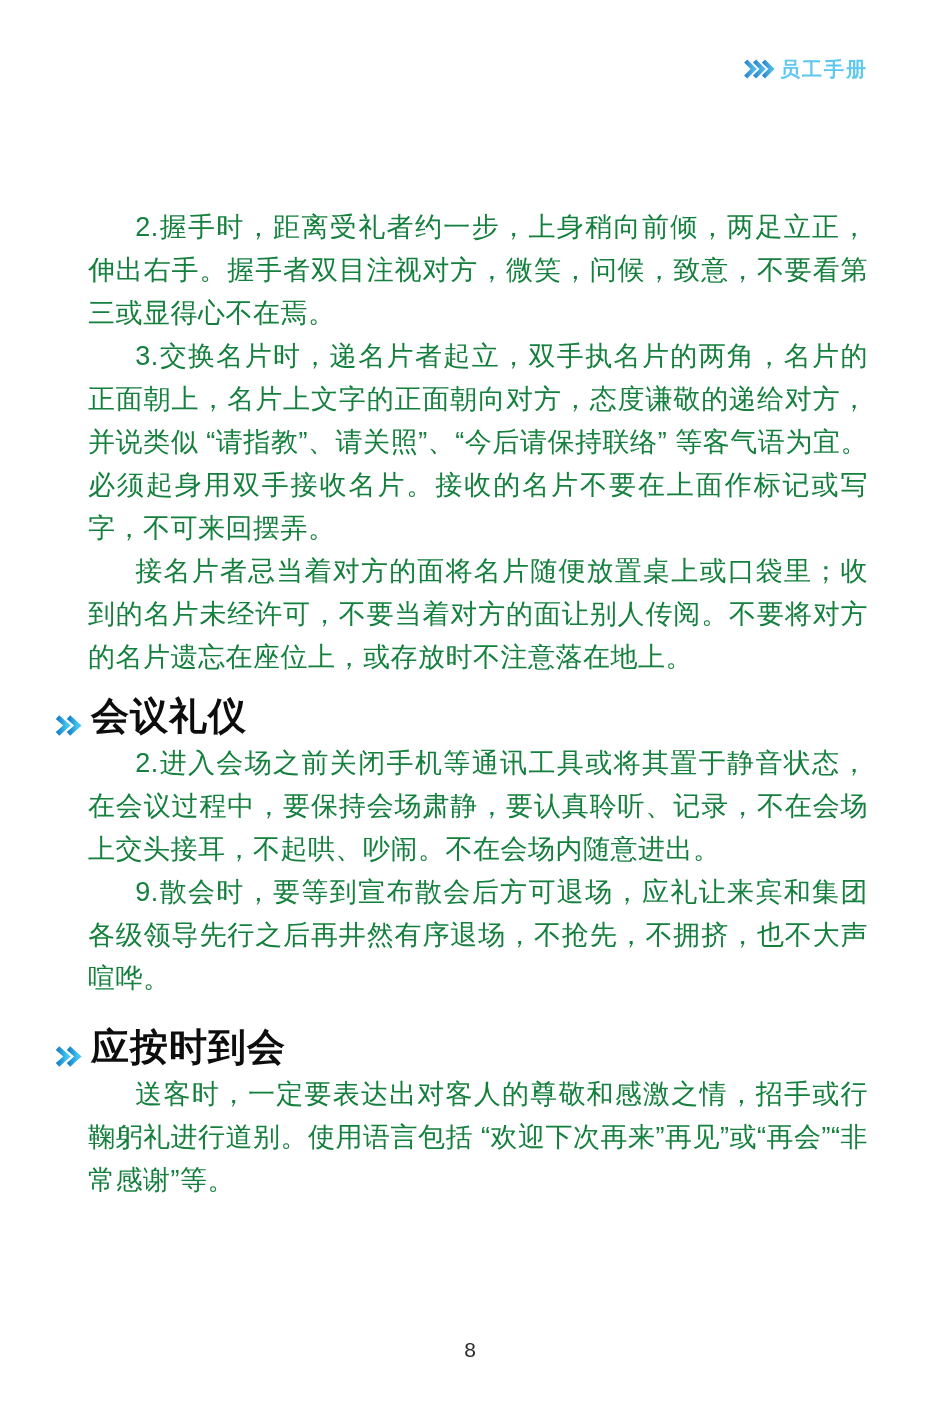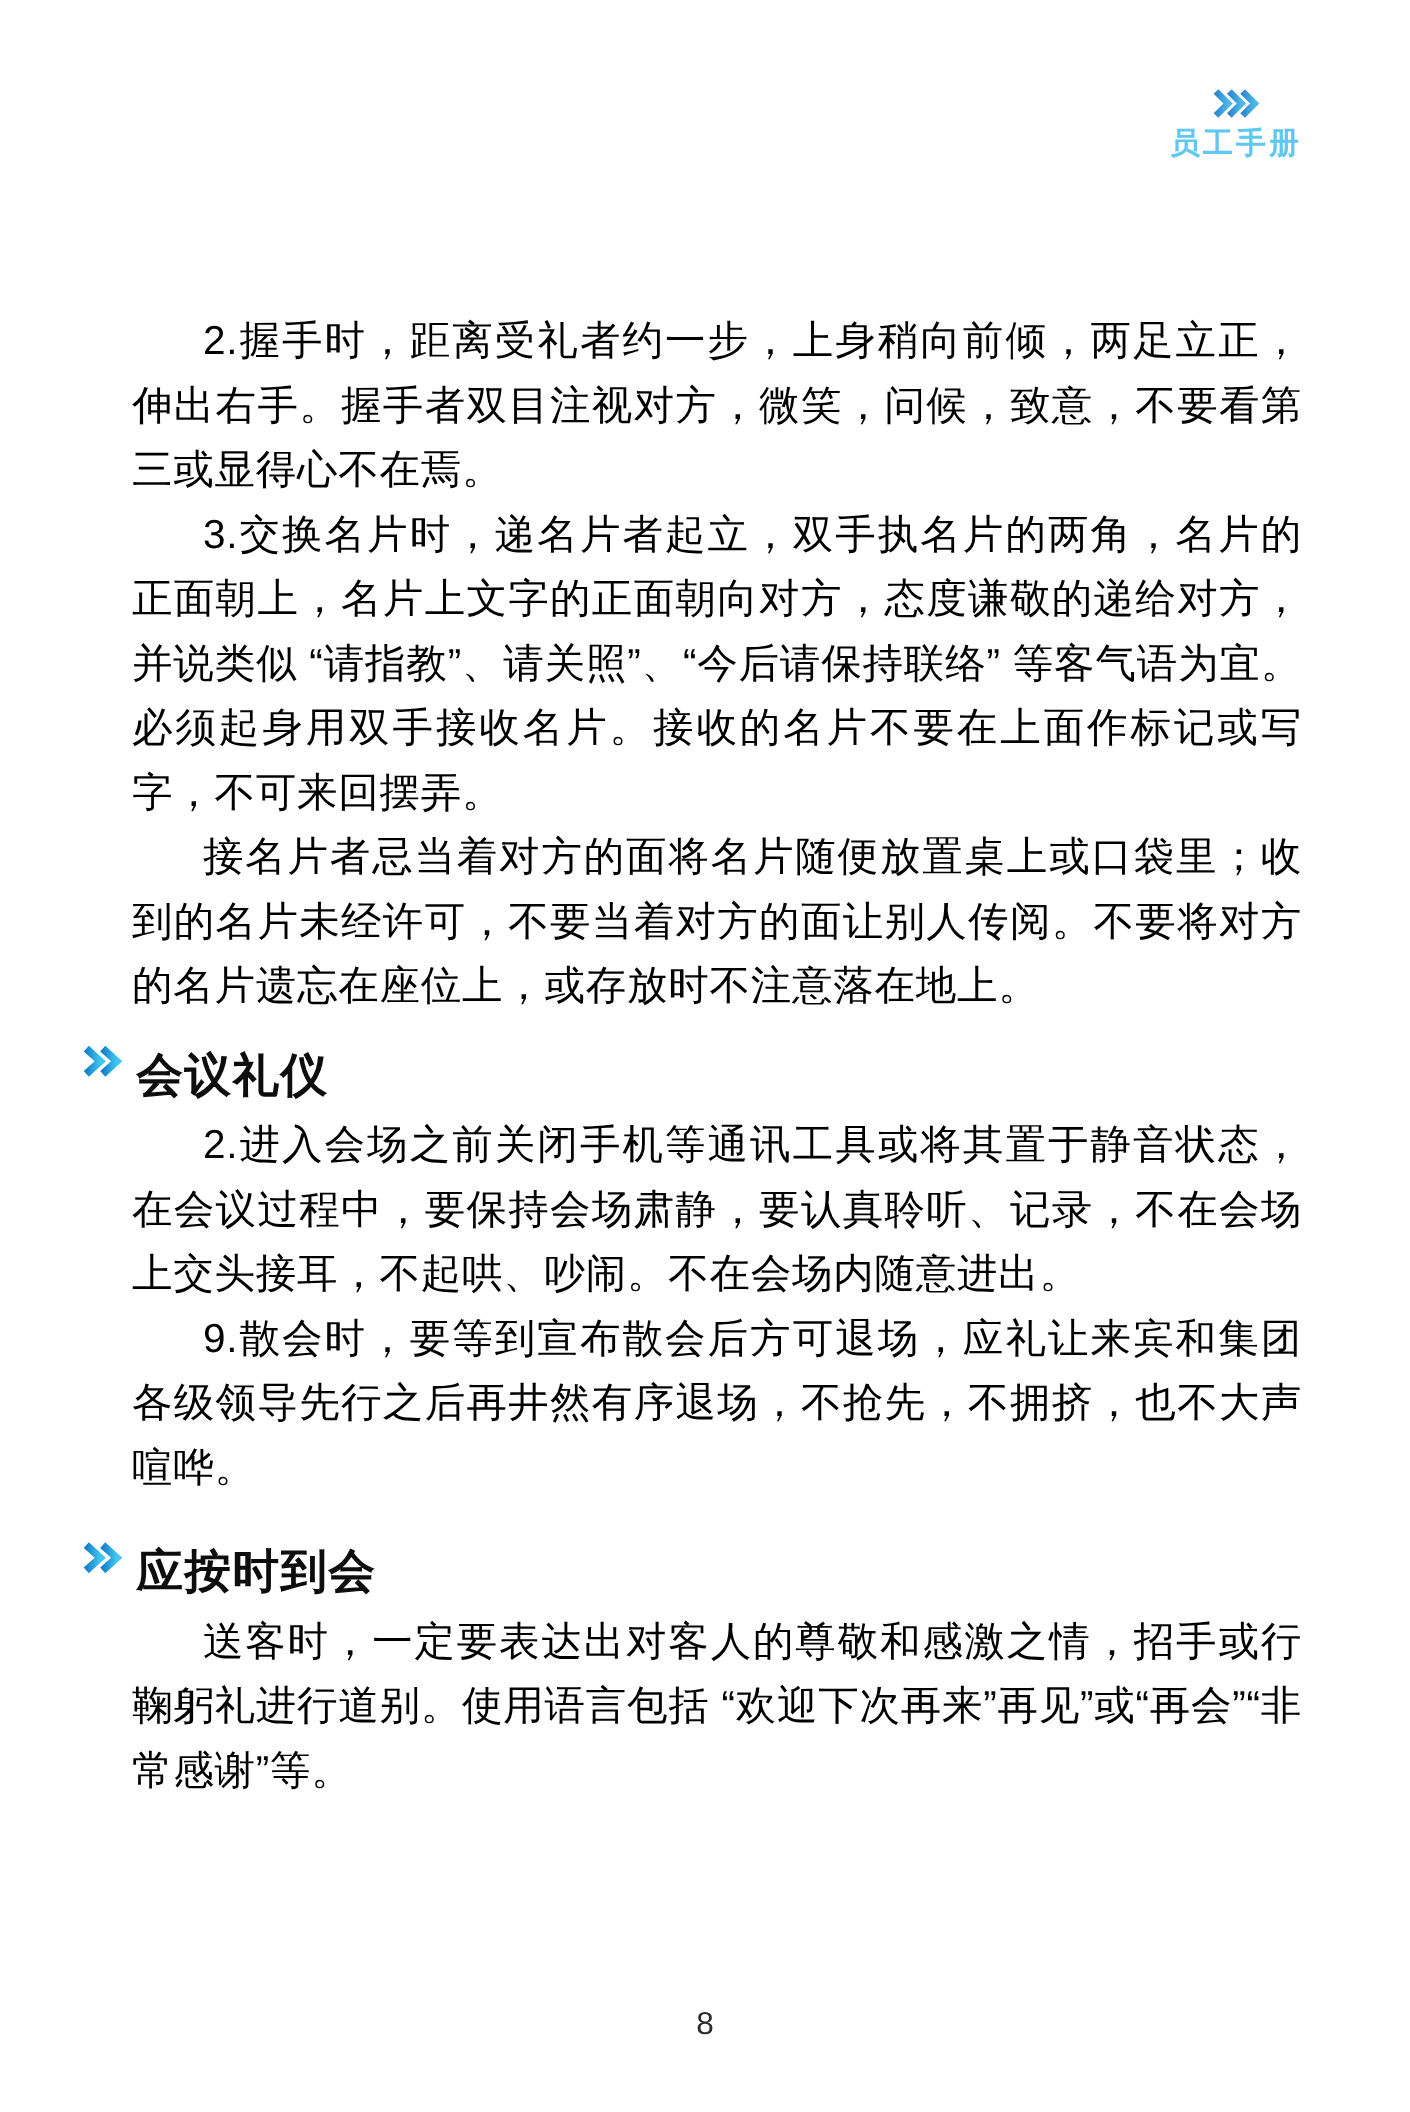--- a/index.html
+++ b/index.html
@@ -8,49 +8,49 @@
     position:relative;
     width:940px;height:1408px;
     margin:0 auto;
     background:#ffffff;
     font-family:"Liberation Sans","DejaVu Sans",sans-serif;
     overflow:hidden;
   }
   
   .doc-header{
     position:absolute;top:58px;right:72px;
-    display:flex;align-items:center;gap:5px;flex-direction:column;
+    display:flex;align-items:center;gap:5px;
   }
   .doc-header .chevrons{display:block;width:32px;height:22px;}
   .doc-header .brand{
     color:#5fc8ef;
     font-size:20px;
     font-weight:600;
     letter-spacing:2px;
     line-height:22px;
     white-space:nowrap;
   }
   
   .content{
     position:absolute;
     left:88px;right:72px;top:206px;
   }
   .para{
     margin:0;
     font-size:27px;
     line-height:43px;
-    color:#000000;
+    color:#15803d;
     text-align:justify;
     text-indent:1.75em;
     letter-spacing:0.5px;
   }
   .section-heading{
-    display:flex;align-items:flex-start;gap:9px;
+    display:flex;align-items:flex-end;gap:9px;
     margin:16px 0 4px -33px;
-    font-size:31px;
+    font-size:38px;
     line-height:43px;
     font-weight:bold;
     color:#0d0d0d;
     letter-spacing:1px;
   }
   .section-heading .chevrons{display:block;width:27px;height:25px;flex:none;}
   
   .page-number{
     position:absolute;
     left:0;right:0;bottom:46px;

